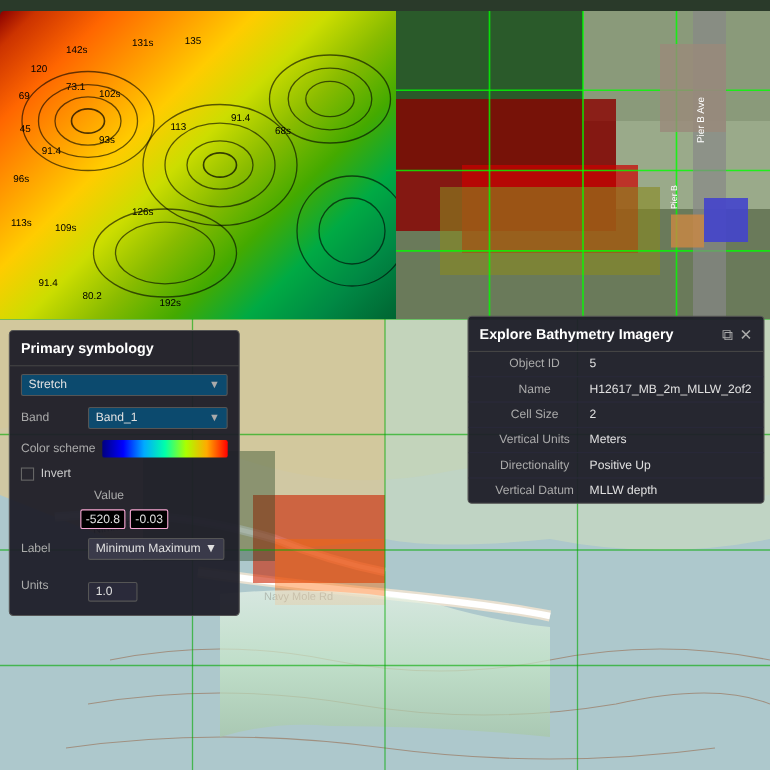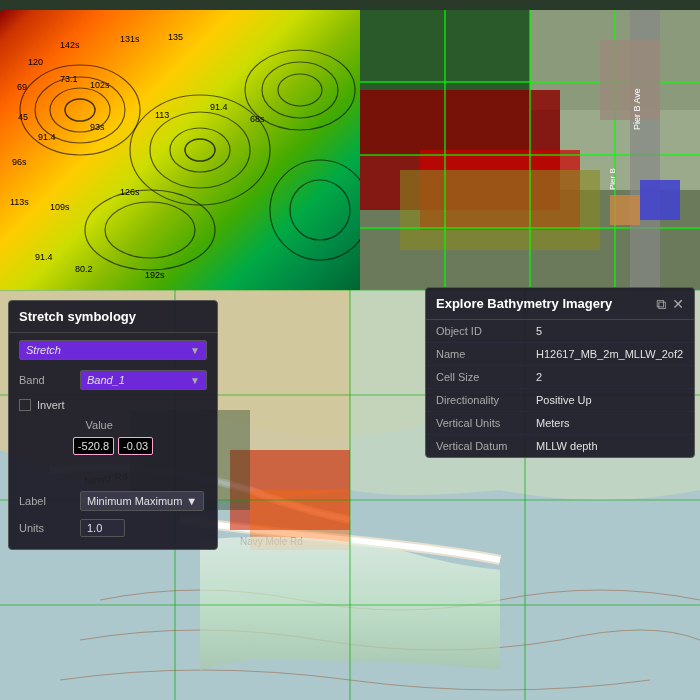--- a/index.html
+++ b/index.html
@@ -87,31 +87,30 @@
     }
 
     .sym-label {
       color: #aaa;
       min-width: 55px;
       font-size: 11px;
     }
 
     .sym-select {
       flex: 1;
-      background: #6d28d9;
+      background: #0c4a6e;
       border: 1px solid #555;
       color: #e0e0e0;
       padding: 3px 6px;
       font-size: 11px;
       border-radius: 2px;
       display: flex;
       align-items: center;
       justify-content: space-between;
       cursor: pointer;
-      font-style: italic;
     }
 
     .sym-select-arrow {
       color: #aaa;
       font-size: 10px;
     }
 
     .color-bar {
       height: 16px;
       flex: 1;
@@ -161,21 +160,20 @@
       padding: 2px 4px;
       font-size: 11px;
       border-radius: 2px;
     }
 
     .label-row {
       display: flex;
       align-items: center;
       padding: 4px 10px;
       gap: 6px;
-      margin-top: 28px;
     }
 
     .label-select {
       background: #3a3a4a;
       border: 1px solid #555;
       color: #e0e0e0;
       padding: 3px 6px;
       font-size: 11px;
       border-radius: 2px;
       display: flex;
@@ -191,20 +189,21 @@
     }
 
     .gamma-input {
       background: #2a2a3a;
       border: 1px solid #555;
       color: #e0e0e0;
       padding: 2px 6px;
       font-size: 11px;
       border-radius: 2px;
       width: 45px;
+      margin-top: 12px;
     }
 
     
     .explore-panel {
       position: absolute;
       top: 287px;
       right: 5px;
       width: 270px;
       background: rgba(30, 30, 40, 0.95);
       border: 1px solid #555;
@@ -242,20 +241,21 @@
     }
 
     .explore-table {
       width: 100%;
     }
 
     .explore-row {
       display: flex;
       padding: 5px 10px;
       border-bottom: 1px solid #2a2a3a;
+      text-align: center;
     }
 
     .explore-row:last-child {
       border-bottom: none;
     }
 
     .explore-key {
       color: #aaa;
       min-width: 100px;
       font-size: 11px;
@@ -402,37 +402,41 @@
       <line x1="525" y1="0" x2="525" y2="420" stroke="#00aa00" stroke-width="1.2" opacity="0.6"></line>
       <line x1="0" y1="105" x2="700" y2="105" stroke="#00aa00" stroke-width="1.2" opacity="0.6"></line>
       <line x1="0" y1="210" x2="700" y2="210" stroke="#00aa00" stroke-width="1.2" opacity="0.6"></line>
       <line x1="0" y1="315" x2="700" y2="315" stroke="#00aa00" stroke-width="1.2" opacity="0.6"></line>
     </svg>
   </div>
 
 </div>
 
 <div class="symbology-panel">
-  <div class="symbology-title">Stretch symbology</div>
+  <div class="symbology-title">Primary symbology</div>
 
   <div class="sym-row">
     <div class="sym-select" style="width:100%; margin-top:2px;">
       <span>Stretch</span>
       <span class="sym-select-arrow">▼</span>
     </div>
   </div>
 
   <div class="sym-row">
     <span class="sym-label">Band</span>
     <div class="sym-select" style="flex:1;">
       <span>Band_1</span>
       <span class="sym-select-arrow">▼</span>
     </div>
   </div>
 
+  <div class="sym-row">
+    <span class="sym-label">Color scheme</span>
+    <div class="color-bar"></div>
+  </div>
 
   <div class="invert-row">
     <div class="checkbox-custom"></div>
     <span class="invert-label">Invert</span>
   </div>
 
   <div class="value-row">
     <span class="sym-label">Value</span>
     <div class="value-inputs">
       <div class="value-input">-520.8</div>
@@ -469,25 +473,25 @@
     </div>
       <div class="explore-row">
       <span class="explore-key">Name</span>
       <span class="explore-val">H12617_MB_2m_MLLW_2of2</span>
     </div>
       <div class="explore-row">
       <span class="explore-key">Cell Size</span>
       <span class="explore-val">2</span>
     </div>
       <div class="explore-row">
+      <span class="explore-key">Vertical Units</span>
+      <span class="explore-val">Meters</span>
+    </div>
+      <div class="explore-row">
       <span class="explore-key">Directionality</span>
       <span class="explore-val">Positive Up</span>
     </div>
       <div class="explore-row">
-      <span class="explore-key">Vertical Units</span>
-      <span class="explore-val">Meters</span>
-    </div>
-      <div class="explore-row">
       <span class="explore-key">Vertical Datum</span>
       <span class="explore-val">MLLW depth</span>
     </div>
     </div>
 </div>
 
 </body></html>

